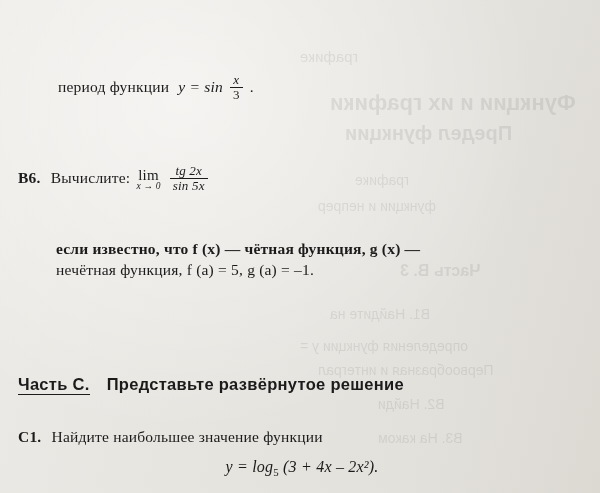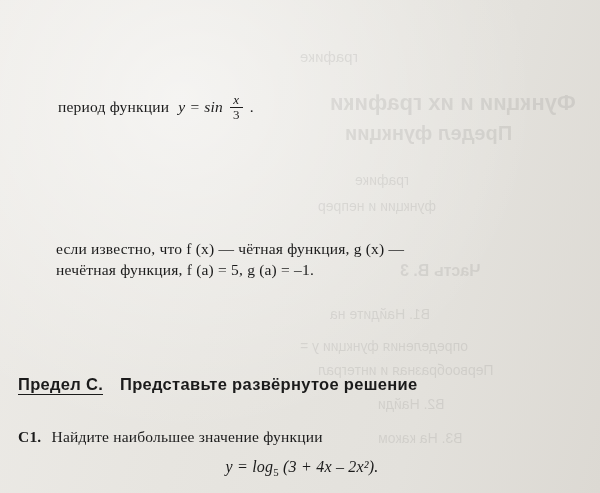--- a/index.html
+++ b/index.html
@@ -117,39 +117,53 @@
   <div class="bleed-line" style="left:330px; top:306px; font-size:14px;">В1. Найдите на</div>
   <div class="bleed-line" style="left:300px; top:338px; font-size:14px;">определения функции y =</div>
   <div class="bleed-line" style="left:318px; top:362px; font-size:14px;">Первообразная и интеграл</div>
   <div class="bleed-line" style="left:378px; top:396px; font-size:14px;">В2. Найди</div>
   <div class="bleed-line" style="left:378px; top:430px; font-size:14px;">В3. На каком</div>
 </div>
 
 <div class="content">
 
   <div class="item" style="top:62px;">
-    <div class="txt" style="margin-top:32px; margin-left:40px;">
+    <div class="txt" style="margin-top:12px; margin-left:40px;">
       <span>период функции</span>
       <span class="math" style="margin-left:5px;">y = sin</span>
       <span class="frac frac-sm">
         <span class="num math">x</span>
         <span class="den">3</span>
       </span>
       <span>.</span>
     </div>
   </div>
 
+  <div class="item" style="top:165px;">
+    <div class="txt">
+      <span class="lbl">B6.</span>
+      <span style="margin-left:6px;">Вычислите:</span>
+      <span class="lim">
+        <span class="op">lim</span>
+        <span class="sub">x → 0</span>
+      </span>
+      <span class="frac frac-sm">
+        <span class="num math">tg 2x</span>
+        <span class="den math">sin 5x</span>
+      </span>
+    </div>
+  </div>
 
   <div class="item" style="top:212px;">
-    <div class="txt" style="margin-top:28px; margin-left:38px;">если известно, что  f (x) — чётная функция,  g (x) —</div>
+    <div class="txt" style="margin-top:28px; margin-left:38px;font-weight:bold;">если известно, что  f (x) — чётная функция,  g (x) —</div>
     <div class="txt" style="margin-top:3px; margin-left:38px;">нечётная функция, f (a) = 5, g (a) = –1.</div>
   </div>
 
   <div class="item" style="top:375px;">
-    <span class="sect underline-c">Предел С.</span>
+    <span class="sect underline-c">Часть С.</span>
     <span class="sect" style="margin-left:13px;">Представьте развёрнутое решение</span>
   </div>
 
   <div class="item" style="top:428px;">
     <div class="txt">
       <span class="lbl">C1.</span>
       <span style="margin-left:6px;">Найдите наибольшее значение функции</span>
     </div>
     <div class="txt center" style="margin-top:12px; font-size:16px;">
       <span class="math">y = log</span><sub>5</sub><span class="math"> (3 + 4x – 2x²).</span>

